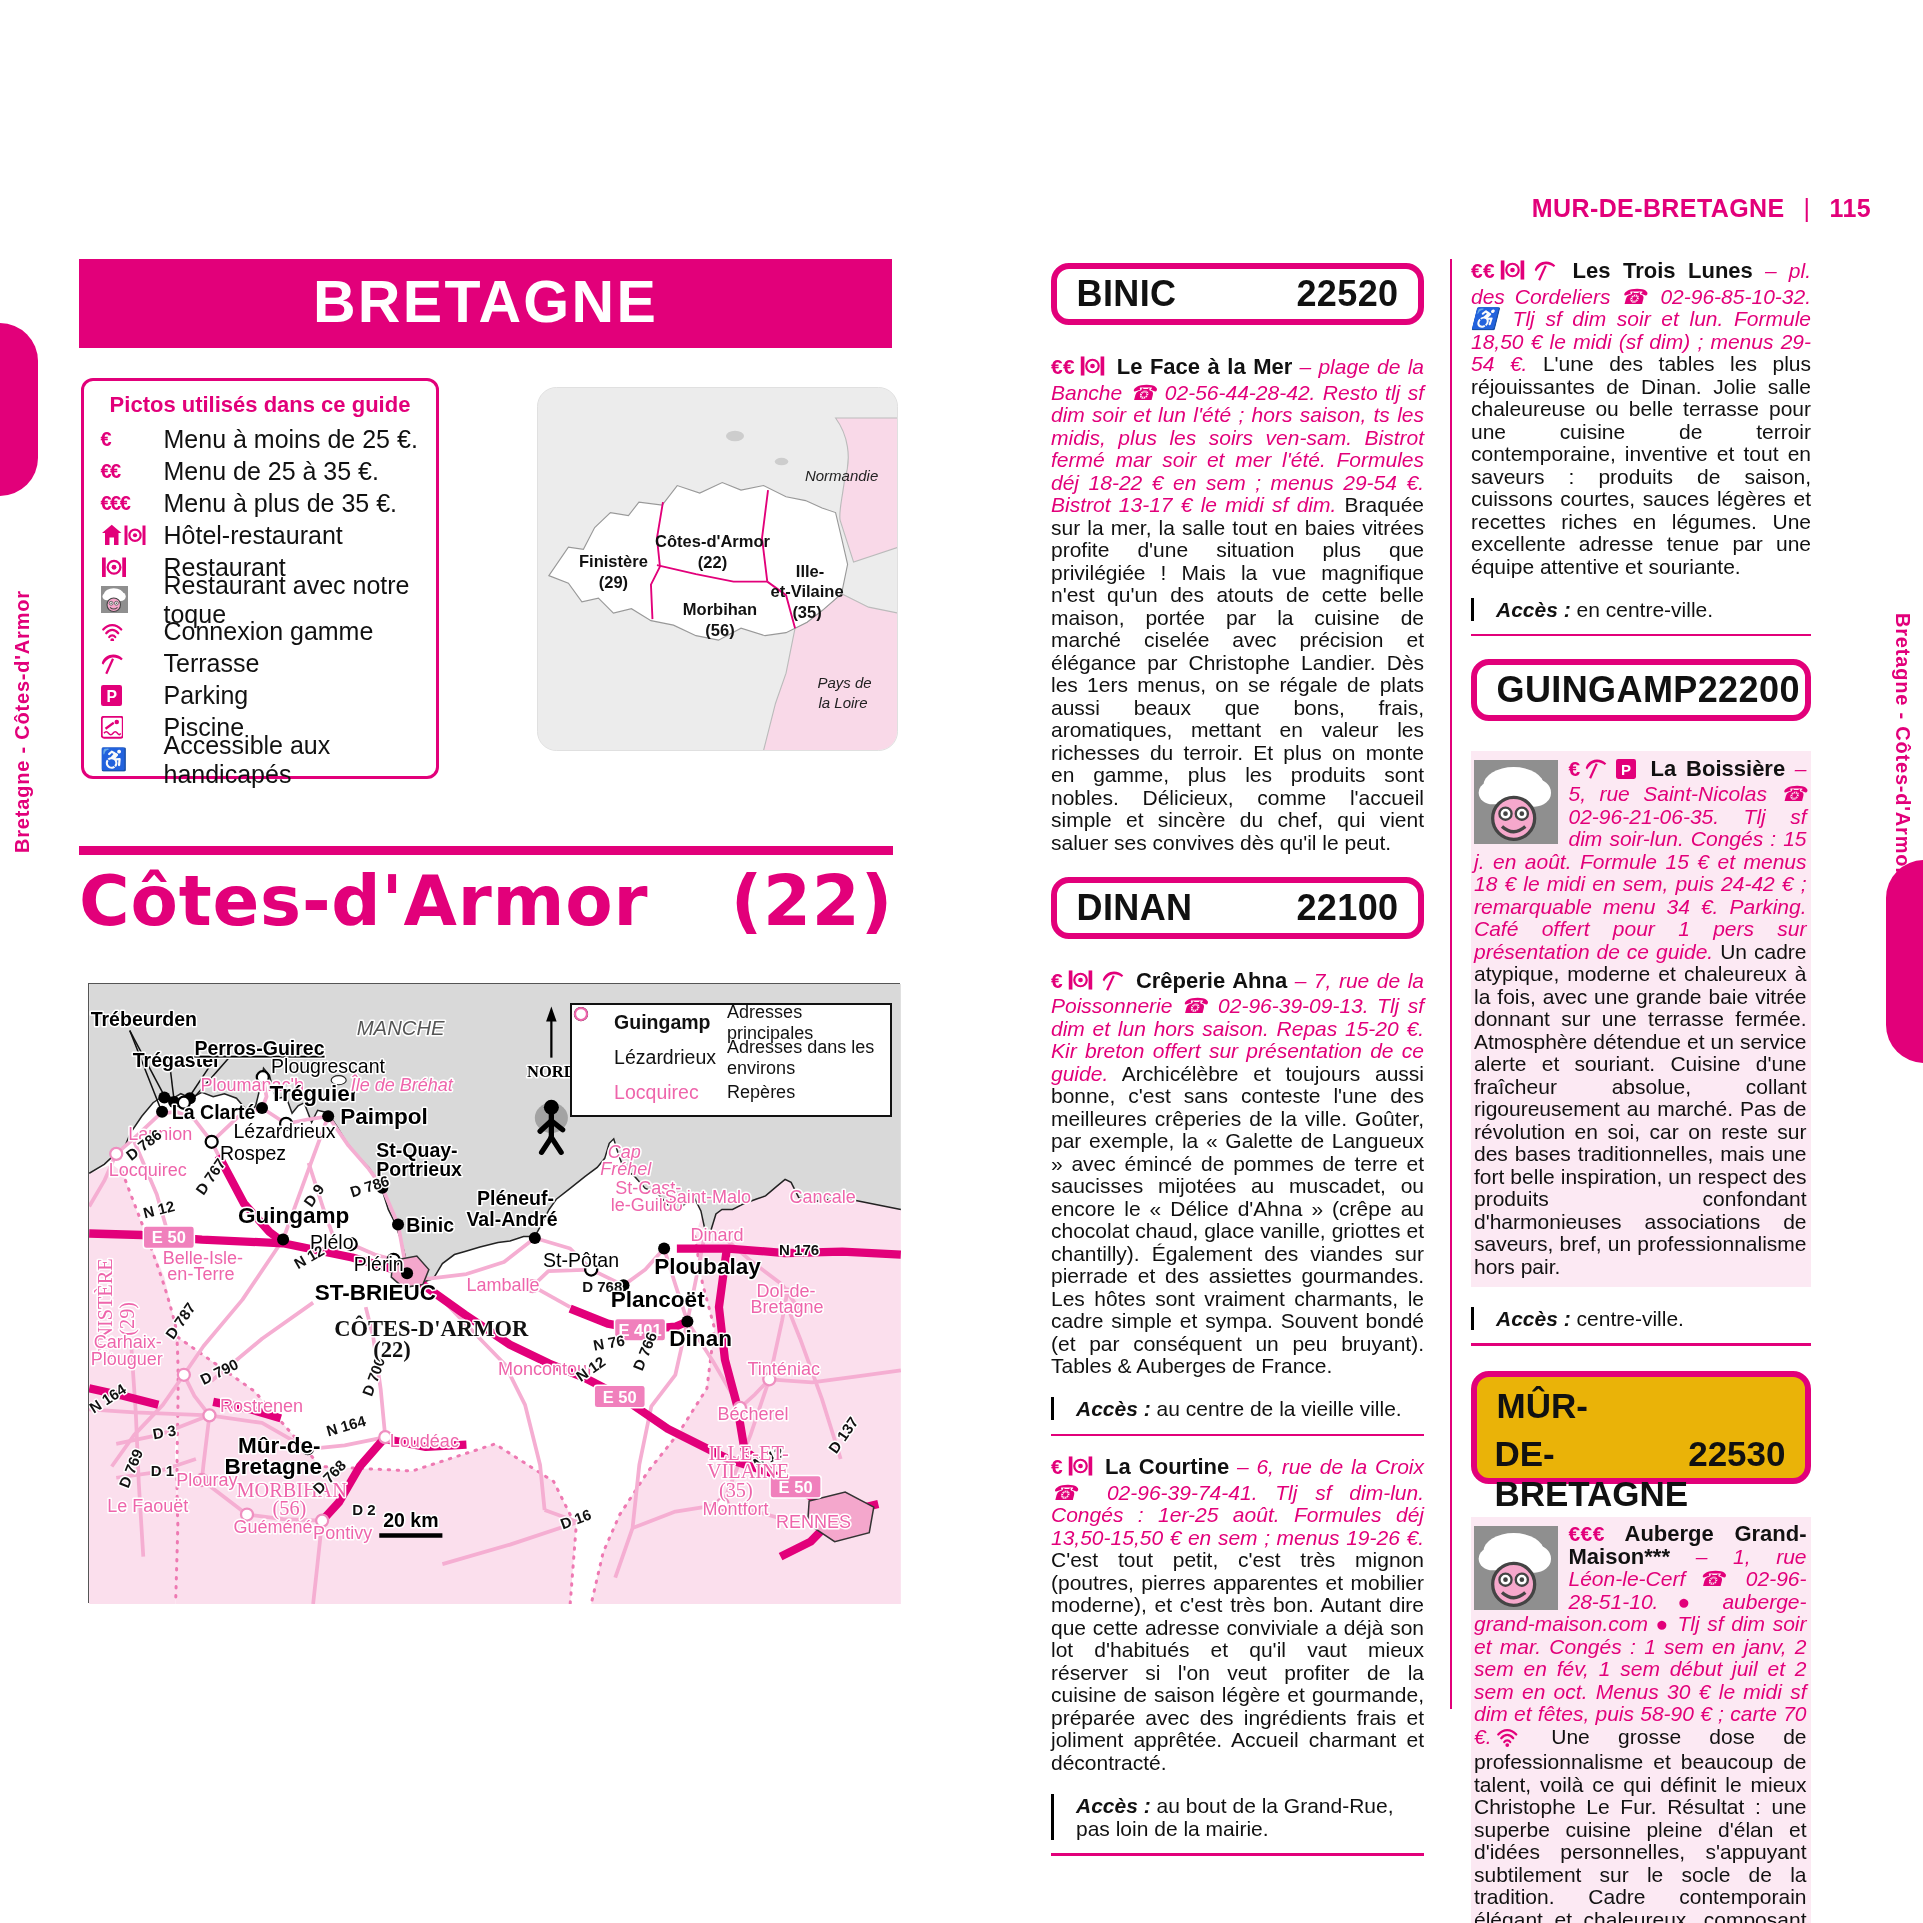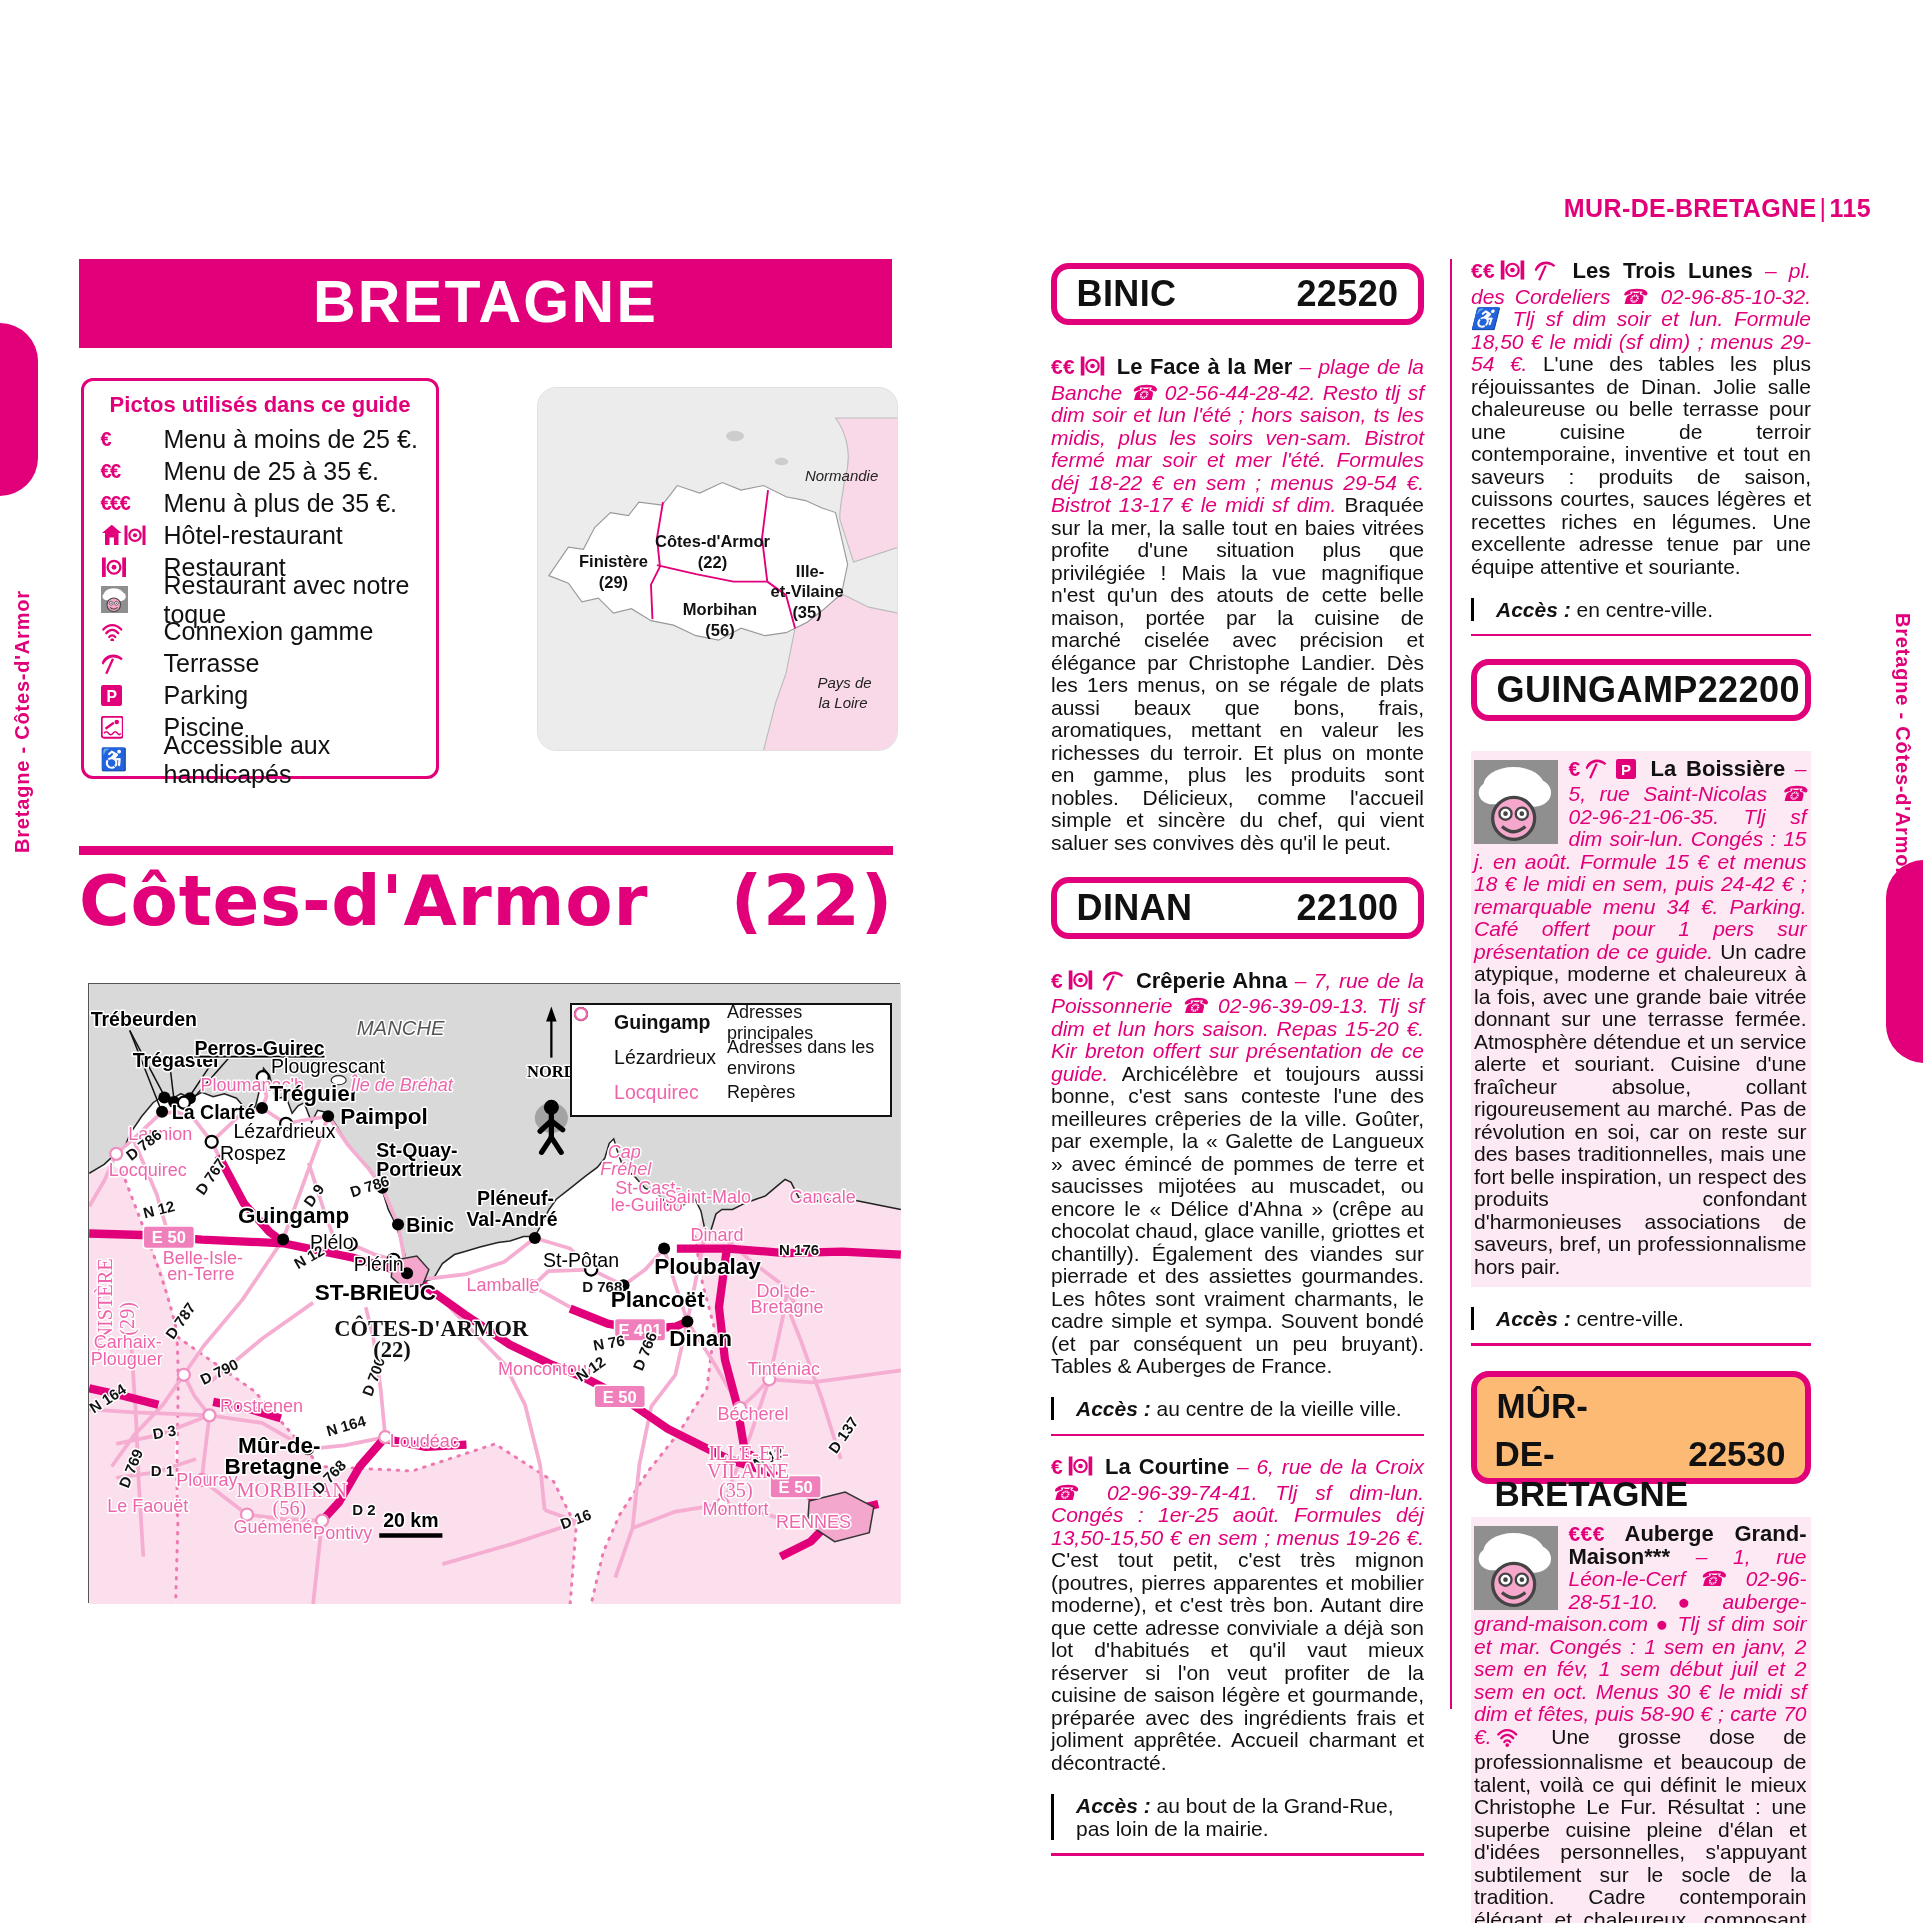--- a/index.html
+++ b/index.html
@@ -7,21 +7,21 @@
     --pinktext:#e2007a;
     --hl:#fce9f3;
     --palemap:#fbdfed;
     --roadpink:#f5aed2;
   }
   *{box-sizing:border-box;}
   body{margin:0;background:#ffffff;font-family:"Liberation Sans",sans-serif;color:#111;}
   #page{position:relative;width:1924px;height:1924px;background:#fff;overflow:hidden;}
 
   
-  .hdr{position:absolute;top:194px;right:53px;font-size:25px;font-weight:bold;color:var(--brand);letter-spacing:0.4px;display:flex;gap:3px;align-items:flex-start;}
+  .hdr{position:absolute;top:194px;right:53px;font-size:25px;font-weight:bold;color:var(--brand);letter-spacing:0.4px;display:flex;gap:19px;align-items:flex-start;}
   .hdr .sep{font-weight:normal;}
 
   
   .tab{position:absolute;background:var(--brand);width:38px;}
   .tab.left{left:0;top:323px;height:173px;border-radius:0 86px 86px 0;}
   .tab.right{right:0;top:860px;height:203px;border-radius:101px 0 0 101px;}
   .vlabel{position:absolute;color:var(--brand);font-weight:bold;font-size:20px;letter-spacing:0.8px;white-space:nowrap;}
   .vlabel.left{left:10.5px;top:496px;writing-mode:vertical-lr;transform:rotate(180deg);height:451px;text-align:center;}
   .vlabel.right{right:10.5px;top:511px;writing-mode:vertical-rl;height:466px;text-align:center;}
 
@@ -71,21 +71,21 @@
 
   
   .col{position:absolute;}
   .colmid{left:1051px;top:263px;width:373px;}
   .colright{left:1471px;top:259px;width:340px;}
   .divider{position:absolute;left:1450px;top:259px;width:2.3px;height:1450px;background:var(--brand);}
 
   .citybox{height:62px;border:6.8px solid var(--brand);border-radius:18px;background:#fff;
     display:flex;align-items:center;justify-content:space-between;padding:0 19.5px;font-size:36px;font-weight:bold;letter-spacing:0.4px;margin:22.5px 0 30px;}
   .citybox:first-child{margin-top:0;}
-  .citybox2{height:113px;border:6.8px solid var(--brand);border-radius:18px;background:#fdba74;padding:9px 19.5px 6px;
+  .citybox2{height:113px;border:6.8px solid var(--brand);border-radius:18px;background:#eab308;padding:9px 19.5px 6px;
     font-size:35px;font-weight:bold;margin:25.6px 0 33px;}
   .citybox2 .row2{display:flex;justify-content:flex-end;margin-top:7.5px;}
 
   .entry{margin:0 0 19.5px;font-size:21px;line-height:22.5px;}
   .etext{margin:0;text-align:justify;}
   .price{color:var(--brand);font-weight:bold;letter-spacing:0.4px;}
   .ename{font-weight:bold;font-size:22px;}
   .pinki{color:var(--pinktext);font-style:italic;}
   .ico{display:inline-block;vertical-align:-3px;margin:0 4.5px 0 4.5px;}
   .entry.hl{background:var(--hl);padding:6px 4.5px 9px 3px;}

